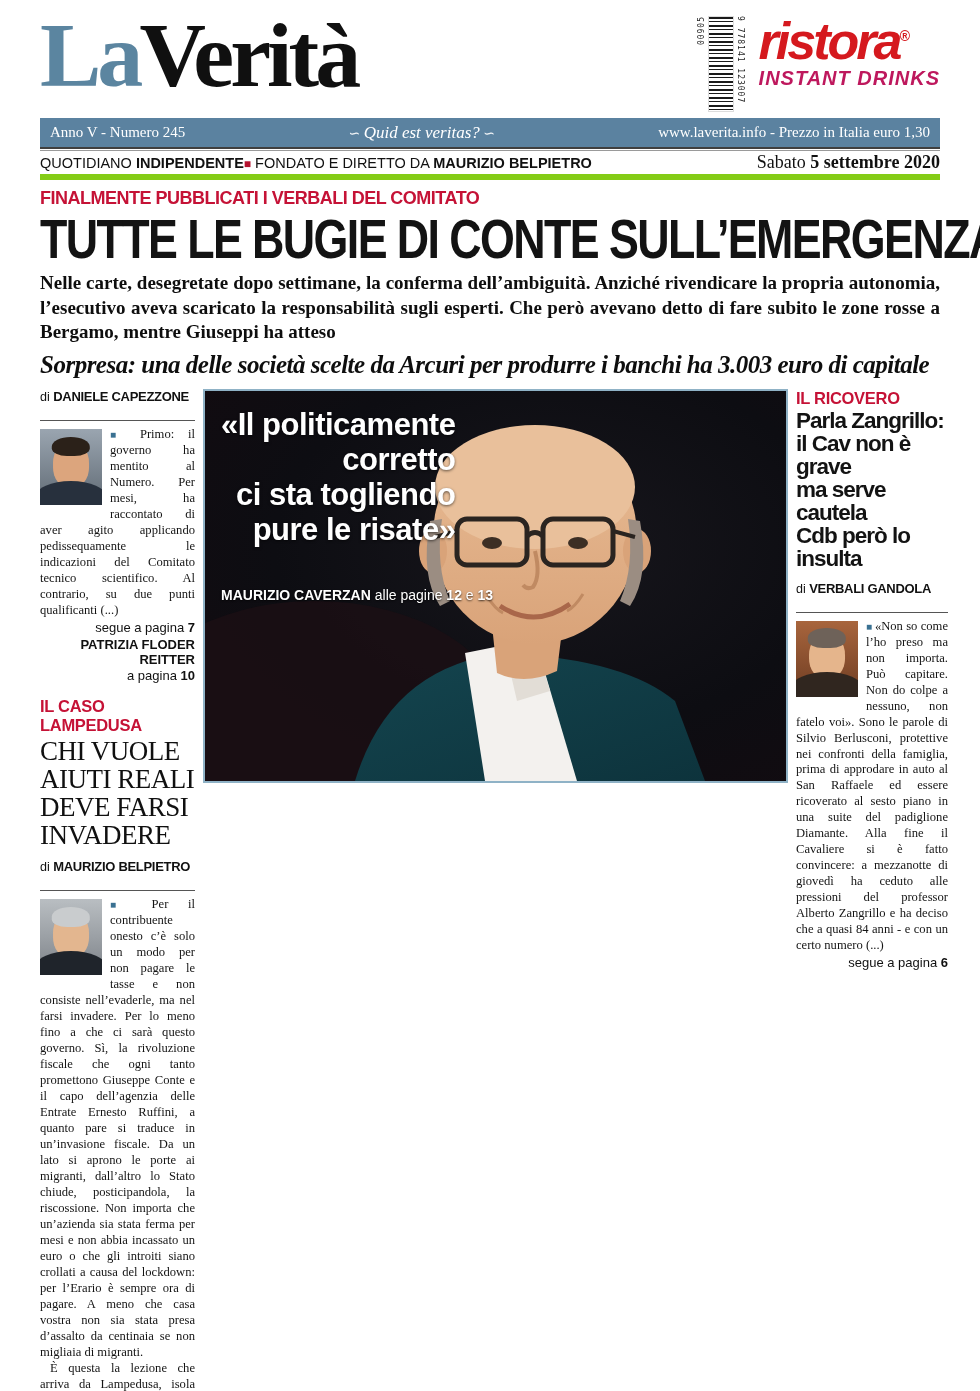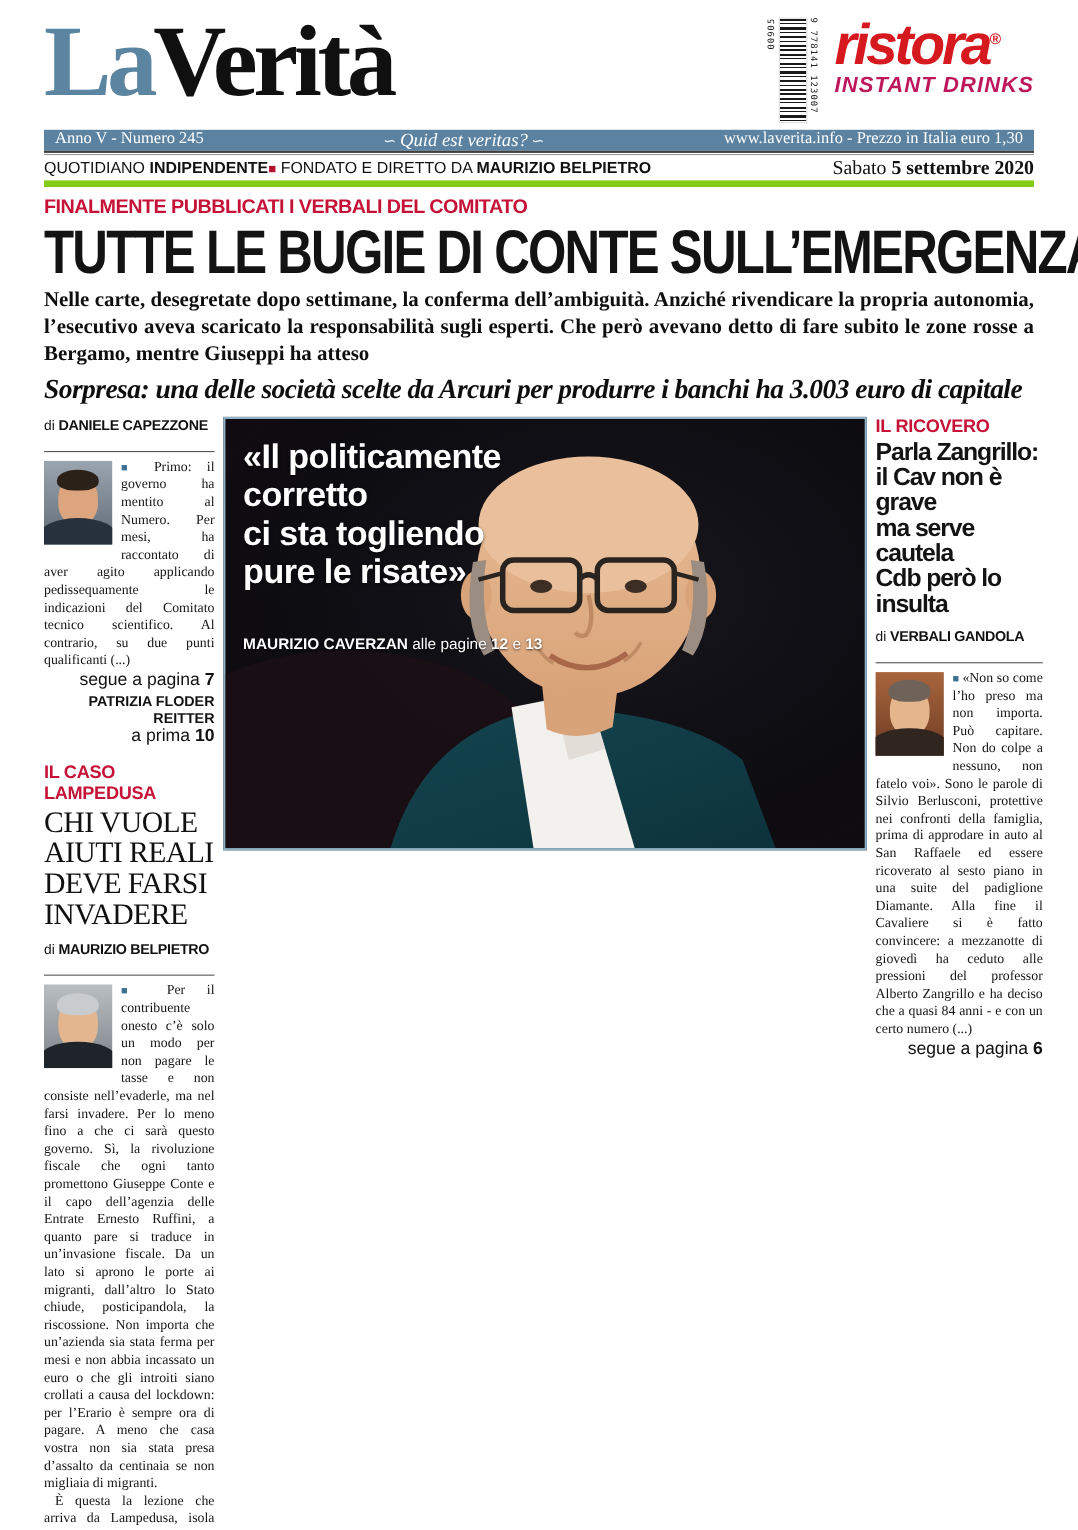--- a/index.html
+++ b/index.html
@@ -15,21 +15,21 @@
   .header-right { display:flex; align-items:flex-start; gap:14px; padding-top:4px; }
   .barcode-wrap { display:flex; align-items:flex-start; gap:2px; height:96px; }
   .barcode-top { font-family:"DejaVu Sans Mono",monospace; font-size:8px; writing-mode:vertical-rl; transform:rotate(180deg); letter-spacing:1px; color:#222; }
   .barcode { width:26px; height:96px; background:repeating-linear-gradient(to bottom,#1a1a1a 0 2px,#fff 2px 4px,#1a1a1a 4px 5px,#fff 5px 8px); border:1px solid #ddd; }
   .barcode-num { font-family:"DejaVu Sans Mono",monospace; font-size:8px; writing-mode:vertical-rl; letter-spacing:1px; color:#222; }
   .ristora { text-align:left; padding-top:2px; }
   .ristora-brand { font-family:"Liberation Sans",sans-serif; font-weight:bold; font-style:italic; font-size:52px; line-height:0.9; color:#d5191e; letter-spacing:-3px; }
   .ristora-reg { font-size:14px; vertical-align:super; letter-spacing:0; }
   .ristora-tag { font-family:"Liberation Sans",sans-serif; font-weight:bold; font-style:italic; font-size:20px; letter-spacing:1px; color:#be185d; margin-top:2px; }
 
-  .blueband { margin-top:4px; background:#5b82a0; color:#fff; display:flex; justify-content:space-between; align-items:flex-start; height:19px; padding:0 10px; font-size:15px; }
+  .blueband { margin-top:4px; background:#5b82a0; color:#fff; display:flex; justify-content:space-between; align-items:center; height:29px; padding:13px 10px; font-size:15px; }
   .blueband .mid { font-style:italic; font-size:17px; }
   .blueband .sw { font-style:normal; opacity:.9; font-size:14px; }
   .rule-double { border-top:2px solid #3f3f3f; border-bottom:1px solid #9a9a9a; height:4px; }
 
   .masthead { display:flex; justify-content:space-between; align-items:center; height:29px; border-bottom:6px solid #84cc16; }
   .mh-left { font-family:"Liberation Sans",sans-serif; font-size:14.5px; letter-spacing:0; color:#111; }
   .mh-left b { font-weight:bold; }
   .redsq { color:#b5122f; font-size:12px; }
   .mh-date { font-family:"Liberation Serif",serif; font-size:18px; }
   .mh-date b { font-weight:bold; }
@@ -45,35 +45,35 @@
   .main3 { display:flex; gap:8px; margin-top:10px; }
   .colL { width:155px; flex:none; }
   .colR { width:152px; flex:none; }
   .photo-main { width:585px; flex:none; position:relative; border:2px solid #8fb2c6; background:#0c0c10; height:394px; overflow:hidden; }
 
   .byline { font-size:13px; border-bottom:1px solid #555; padding-bottom:15px; margin-bottom:6px; }
   .byline .di { font-family:"Liberation Sans",sans-serif; font-weight:normal; font-size:12.5px; }
   .byline b { font-family:"Liberation Sans",sans-serif; font-weight:bold; letter-spacing:-0.3px; }
   .body-txt { font-size:12.6px; line-height:1.27; text-align:justify; color:#141414; }
   .lead-sq { color:#3a7192; font-size:10px; }
-  .segue { font-family:"Liberation Sans",sans-serif; font-size:16px; text-align:right; margin-top:1px; }
+  .segue { font-family:"Liberation Sans",sans-serif; font-size:13px; text-align:right; margin-top:1px; }
   .segue b { font-weight:bold; }
   .headshot { float:left; width:62px; height:76px; margin:2px 8px 2px 0; position:relative; overflow:hidden; background:linear-gradient(var(--bg1,#97a2ad),var(--bg2,#5f6973)); }
   .headshot::before { content:""; position:absolute; left:50%; top:16%; width:58%; height:60%; transform:translateX(-50%); background:var(--skin,#dba77f); border-radius:48% 48% 42% 42%; }
   .headshot::after { content:""; position:absolute; left:50%; bottom:-10%; width:115%; height:42%; transform:translateX(-50%); background:var(--shirt,#2a3340); border-radius:50% 50% 0 0; }
   .headshot .hair { position:absolute; left:50%; top:10%; width:62%; height:26%; transform:translateX(-50%); background:var(--hair,#24201e); border-radius:50% 50% 40% 40%; z-index:2; }
 
   .kicker-small { font-family:"Liberation Sans",sans-serif; font-weight:bold; color:#c51236; font-size:16.5px; letter-spacing:-0.3px; margin:14px 0 2px 0; }
   .lampedusa-head { font-family:"Liberation Serif",serif; font-size:27px; line-height:1.04; letter-spacing:-0.5px; color:#101010; margin-bottom:10px; }
   .extra-name { font-family:"Liberation Sans",sans-serif; font-weight:bold; font-size:13px; text-align:right; margin-top:2px; }
 
   .ricovero-head { font-family:"Liberation Sans",sans-serif; font-weight:bold; font-size:22.5px; line-height:1.02; letter-spacing:-1px; color:#131313; margin:2px 0 10px 0; }
 
   
-  .quote-overlay { position:absolute; left:16px; top:16px; color:#fff; font-family:"Liberation Sans",sans-serif; font-weight:bold; font-size:31px; line-height:1.13; letter-spacing:-0.5px; text-shadow:0 1px 3px rgba(0,0,0,.6); }
+  .quote-overlay { position:absolute; left:16px; top:16px; color:#fff; font-family:"Liberation Sans",sans-serif; font-weight:bold; font-size:31px; line-height:1.13; letter-spacing:-0.5px; text-shadow:0 1px 3px rgba(0,0,0,.6);text-align:right; }
   .quote-by { position:absolute; left:16px; top:196px; color:#fff; font-family:"Liberation Sans",sans-serif; font-size:14px; text-shadow:0 1px 2px rgba(0,0,0,.7); }
   .quote-by b { font-weight:bold; }
 
   .clearfix::after { content:""; display:block; clear:both; }
 </style>
 </head>
 <body>
 
 <div class="page">
 
@@ -114,21 +114,21 @@
     <div class="colL">
       <div class="byline"><span class="di">di </span><b>DANIELE CAPEZZONE</b></div>
       <div class="body-txt clearfix">
         <span class="headshot" style="--bg1:#9aa5b0;--bg2:#606a74;--skin:#dca57d;--shirt:#27303d;--hair:#2b2119;">
             <i class="hair"></i>
           </span>
         <span class="lead-sq">■ </span><span>Primo: il governo ha mentito al Numero. Per mesi, ha raccontato di aver agito applicando pedissequamente le indicazioni del Comitato tecnico scientifico. Al contrario, su due punti qualificanti (...)</span>
       </div>
       <div class="segue"><span>segue a pagina </span><b>7</b></div>
       <div class="extra-name">PATRIZIA FLODER REITTER</div>
-      <div class="segue"><span>a prima </span><b>10</b></div>
+      <div class="segue"><span>a pagina </span><b>10</b></div>
 
       <div class="kicker-small">IL CASO LAMPEDUSA</div>
       <div class="lampedusa-head">
         <div>CHI VUOLE</div>
         <div>AIUTI REALI</div>
         <div>DEVE FARSI</div>
         <div>INVADERE</div>
       </div>
       <div class="byline"><span class="di">di </span><b>MAURIZIO BELPIETRO</b></div>
       <div class="body-txt clearfix">

